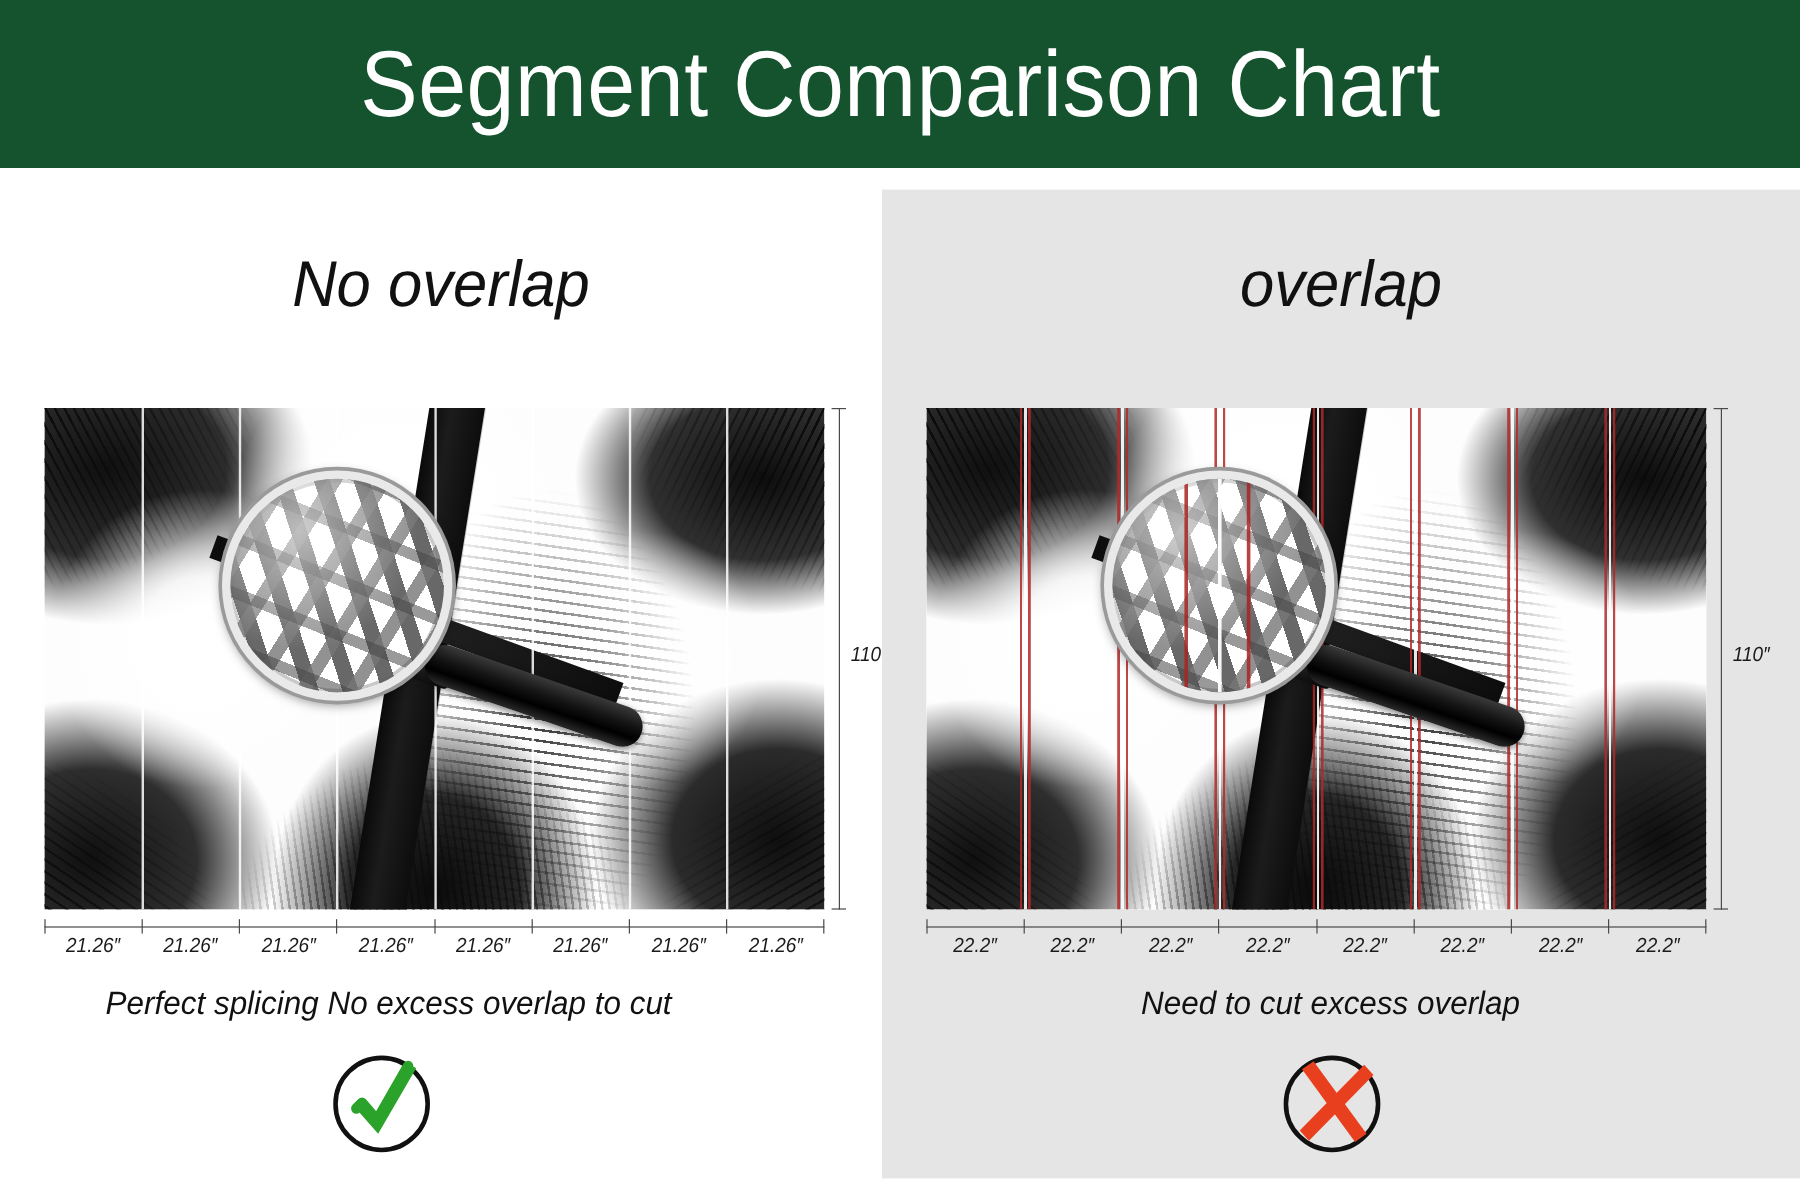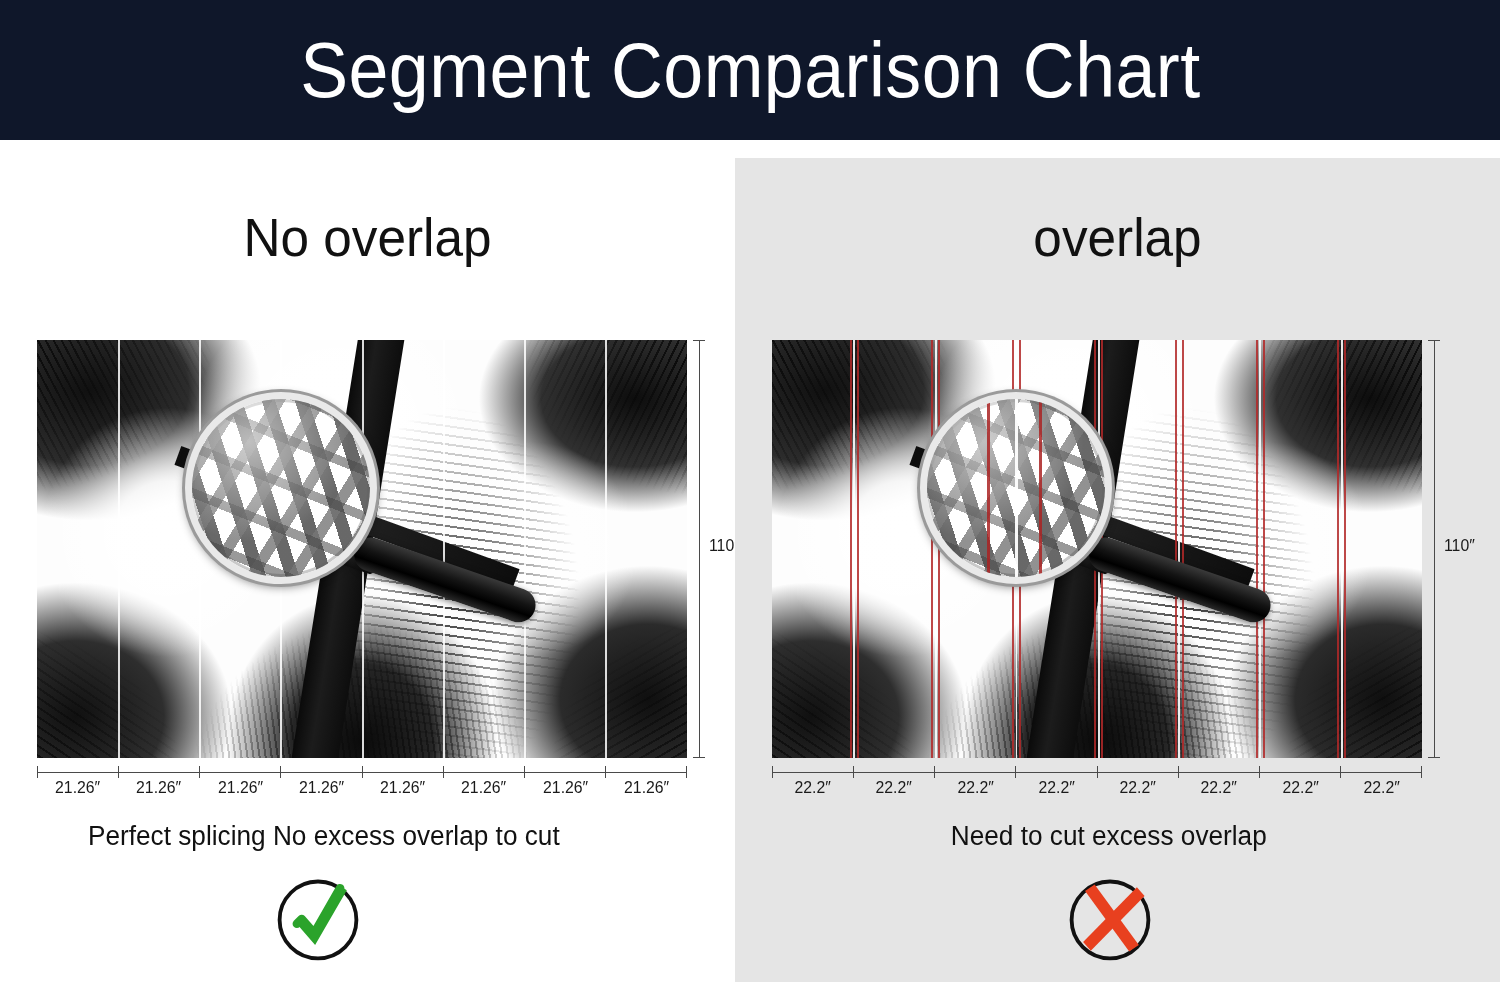--- a/index.html
+++ b/index.html
@@ -18,21 +18,21 @@
     height: 990px;
     background: #ffffff;
   }
 
   
   .title-banner {
     position: absolute;
     left: 0; top: 0;
     width: 1500px;
     height: 140px;
-    background: #0f172a;
+    background: #14532d;
     display: flex;
     align-items: center;
     justify-content: center;
   }
   .title-text {
     color: #ffffff;
     font-size: 78px;
     font-weight: 400;
     letter-spacing: 0.5px;
     line-height: 1;
@@ -44,20 +44,21 @@
   .panels {
     position: absolute;
     left: 0; top: 158px;
     width: 1500px;
     height: 832px;
     display: flex;
   }
   .panel {
     position: relative;
     height: 824px;
+    font-style: italic;
   }
   .panel-left  { width: 735px; background: #ffffff; }
   .panel-right { width: 765px; background: #e5e5e5; }
 
   .panel-heading {
     position: absolute;
     top: 48px;
     width: 100%;
     text-align: center;
     font-size: 54px;

